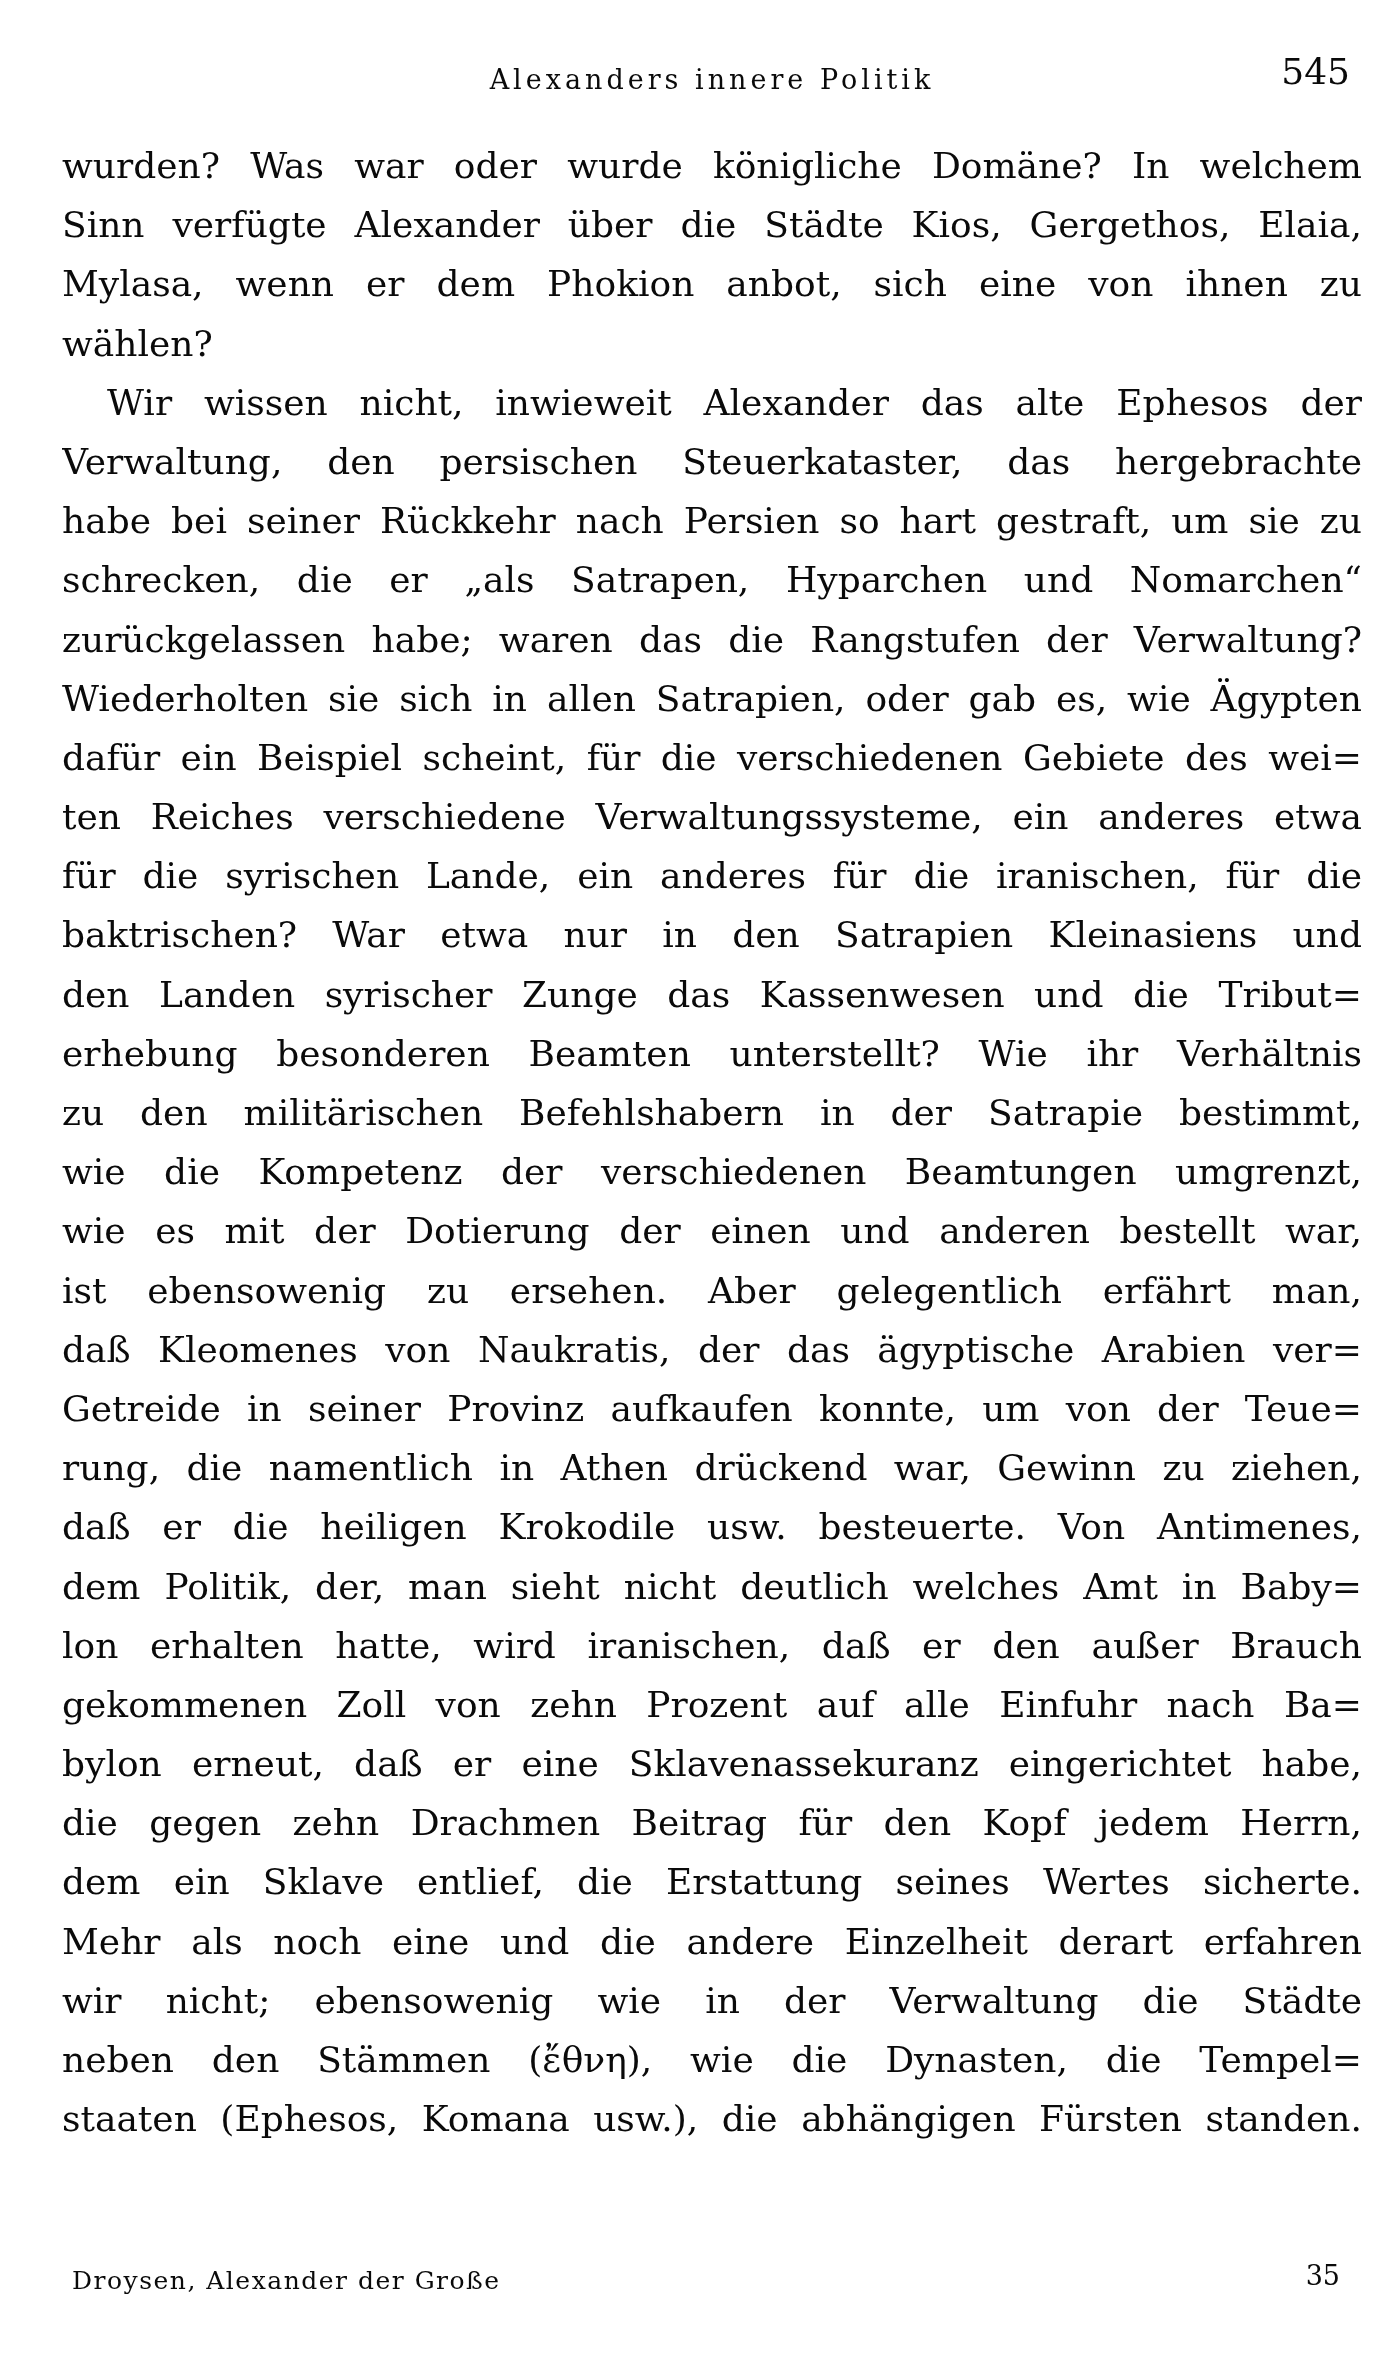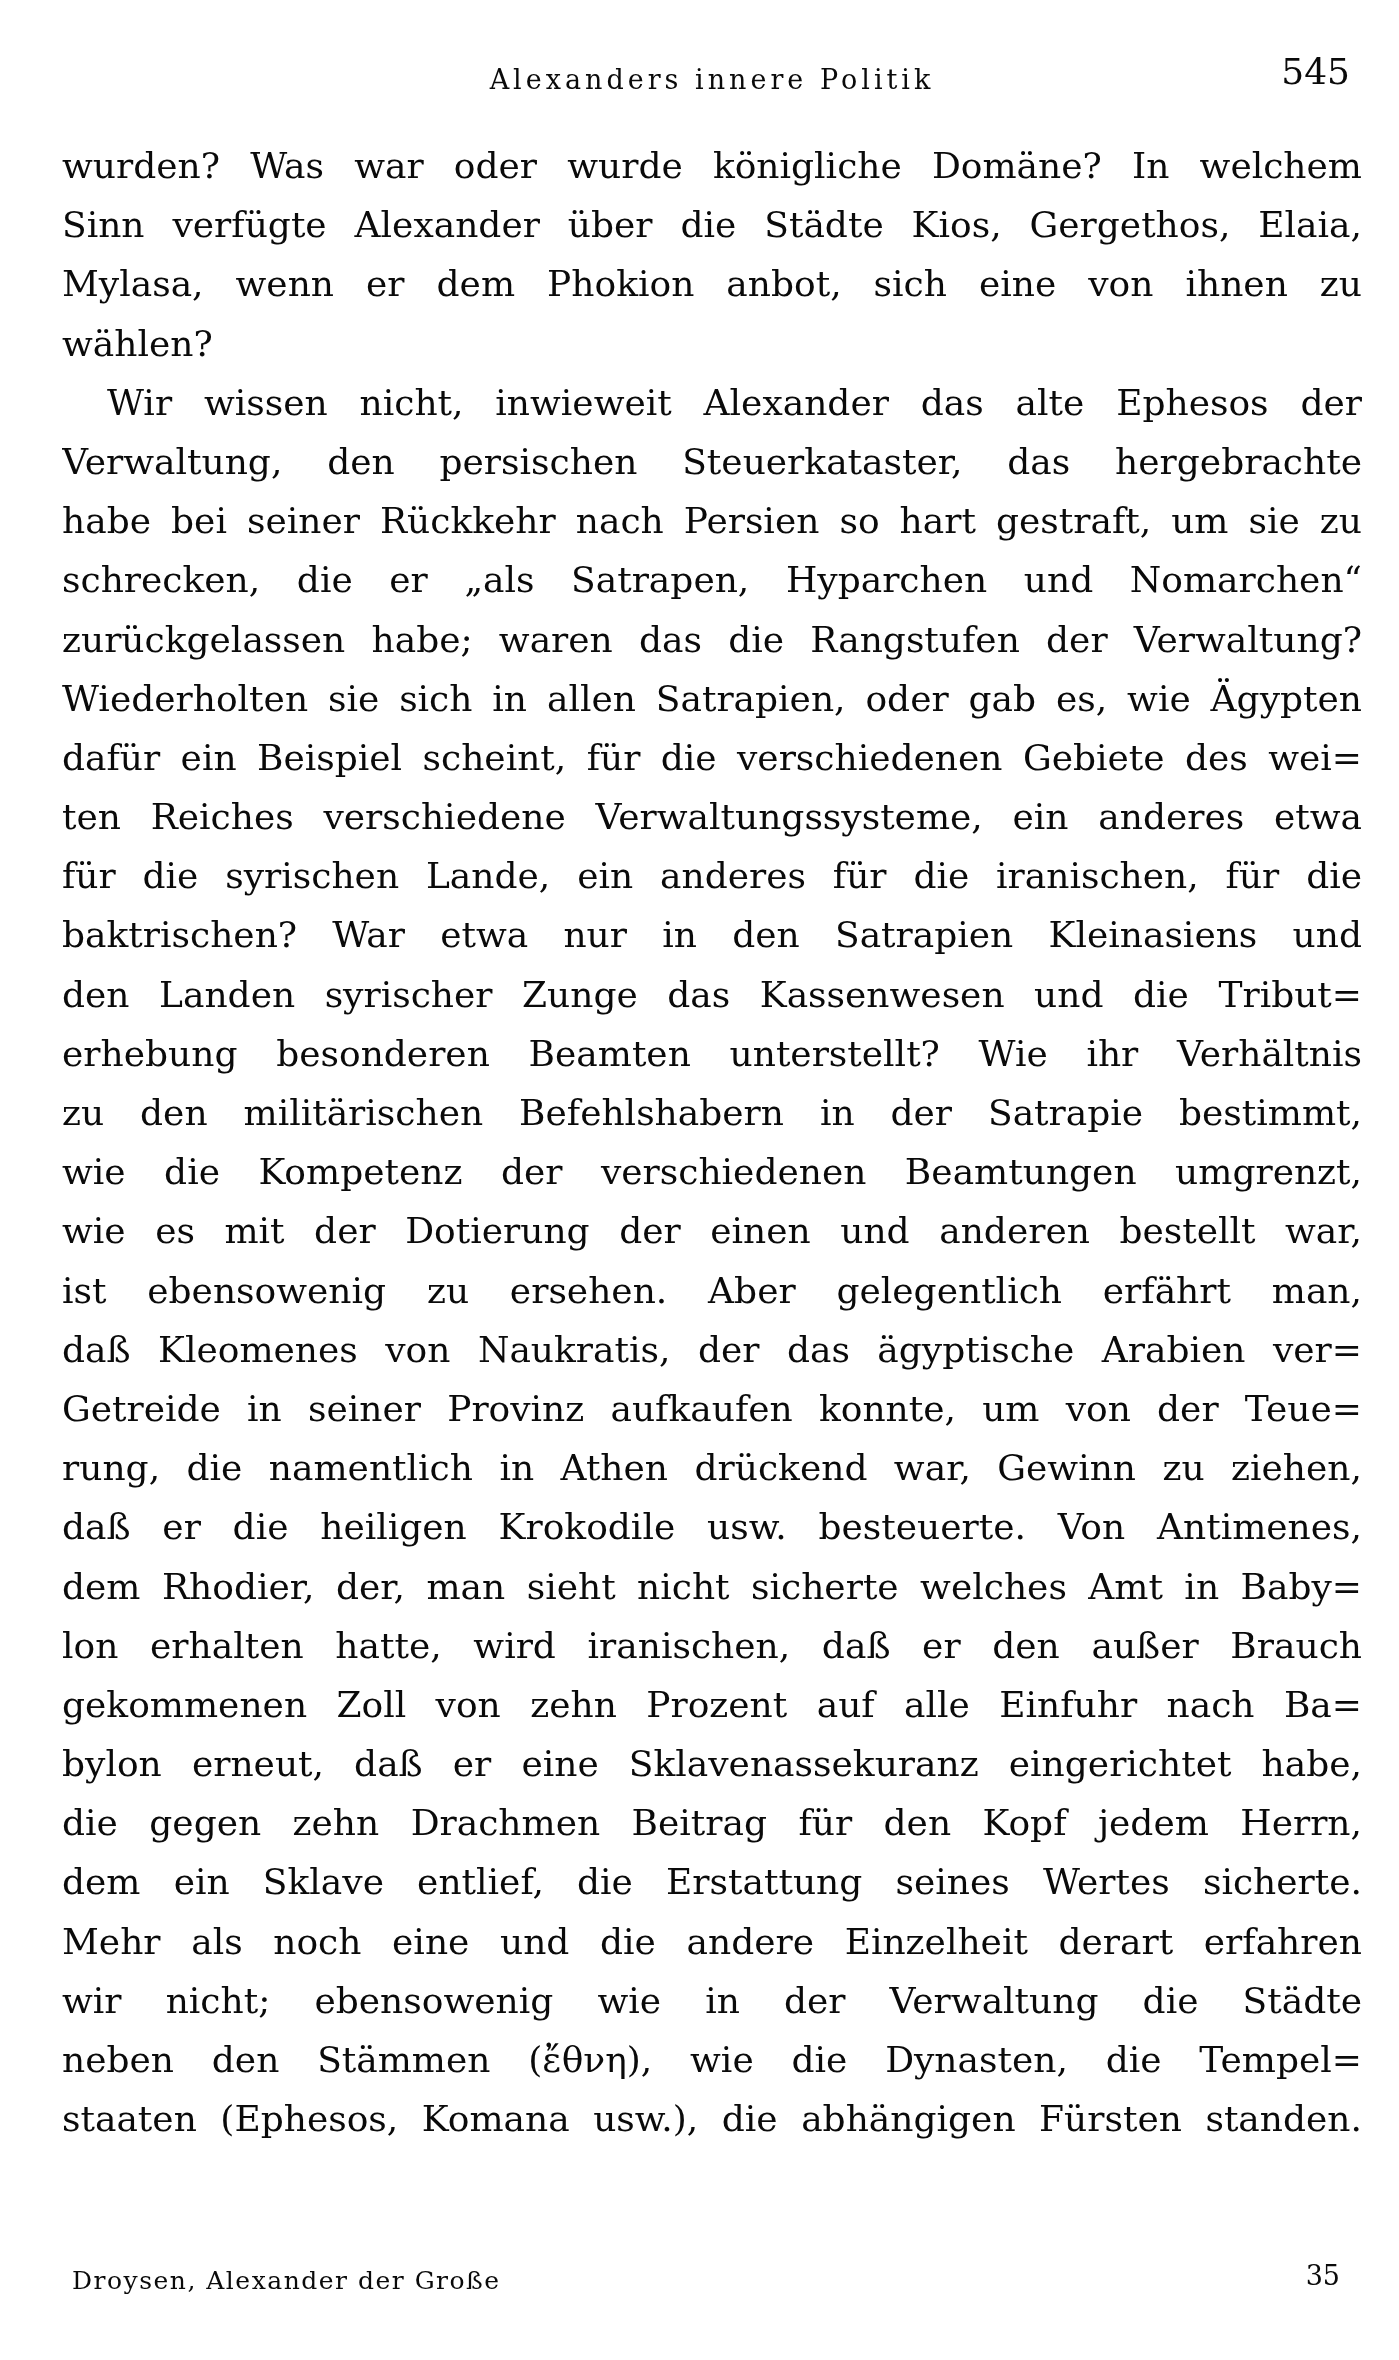--- a/index.html
+++ b/index.html
@@ -112,21 +112,21 @@
       <div class="line">den Landen syrischer Zunge das Kassenwesen und die Tribut=</div>
       <div class="line">erhebung besonderen Beamten unterstellt? Wie ihr Verhältnis</div>
       <div class="line">zu den militärischen Befehlshabern in der Satrapie bestimmt,</div>
       <div class="line">wie die Kompetenz der verschiedenen Beamtungen umgrenzt,</div>
       <div class="line">wie es mit der Dotierung der einen und anderen bestellt war,</div>
       <div class="line">ist ebensowenig zu ersehen. Aber gelegentlich erfährt man,</div>
       <div class="line">daß Kleomenes von Naukratis, der das ägyptische Arabien ver=</div>
       <div class="line">Getreide in seiner Provinz aufkaufen konnte, um von der Teue=</div>
       <div class="line">rung, die namentlich in Athen drückend war, Gewinn zu ziehen,</div>
       <div class="line">daß er die heiligen Krokodile usw. besteuerte. Von Antimenes,</div>
-      <div class="line">dem Rhodier, der, man sieht nicht sicherte welches Amt in Baby=</div>
+      <div class="line">dem Politik, der, man sieht nicht deutlich welches Amt in Baby=</div>
       <div class="line">lon erhalten hatte, wird iranischen, daß er den außer Brauch</div>
       <div class="line">gekommenen Zoll von zehn Prozent auf alle Einfuhr nach Ba=</div>
       <div class="line">bylon erneut, daß er eine Sklavenassekuranz eingerichtet habe,</div>
       <div class="line">die gegen zehn Drachmen Beitrag für den Kopf jedem Herrn,</div>
       <div class="line">dem ein Sklave entlief, die Erstattung seines Wertes sicherte.</div>
       <div class="line">Mehr als noch eine und die andere Einzelheit derart erfahren</div>
       <div class="line">wir nicht; ebensowenig wie in der Verwaltung die Städte</div>
       <div class="line">neben den Stämmen (ἔθνη), wie die Dynasten, die Tempel=</div>
       <div class="line">staaten (Ephesos, Komana usw.), die abhängigen Fürsten standen.</div>
     </div>

